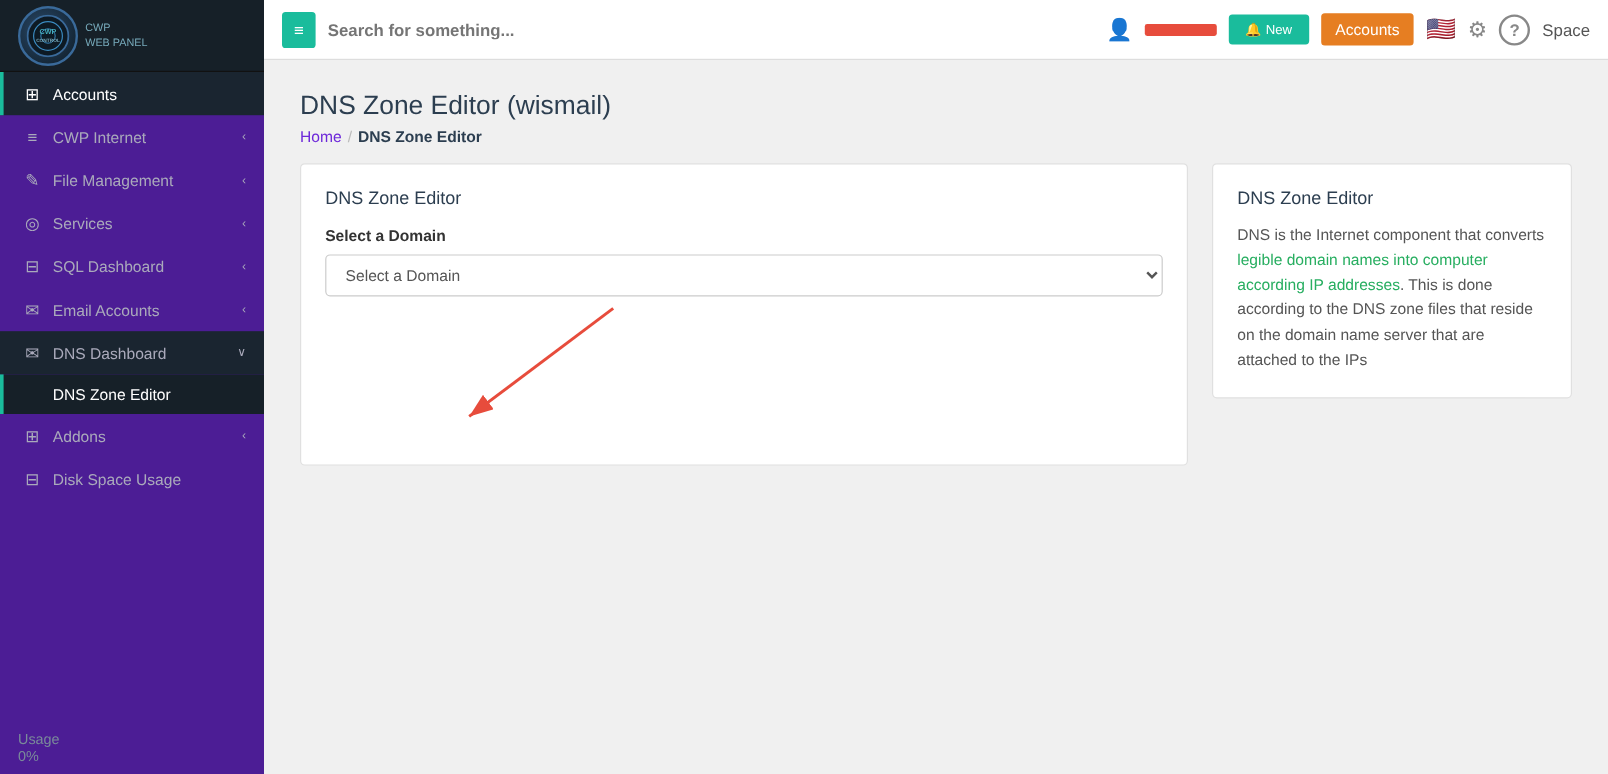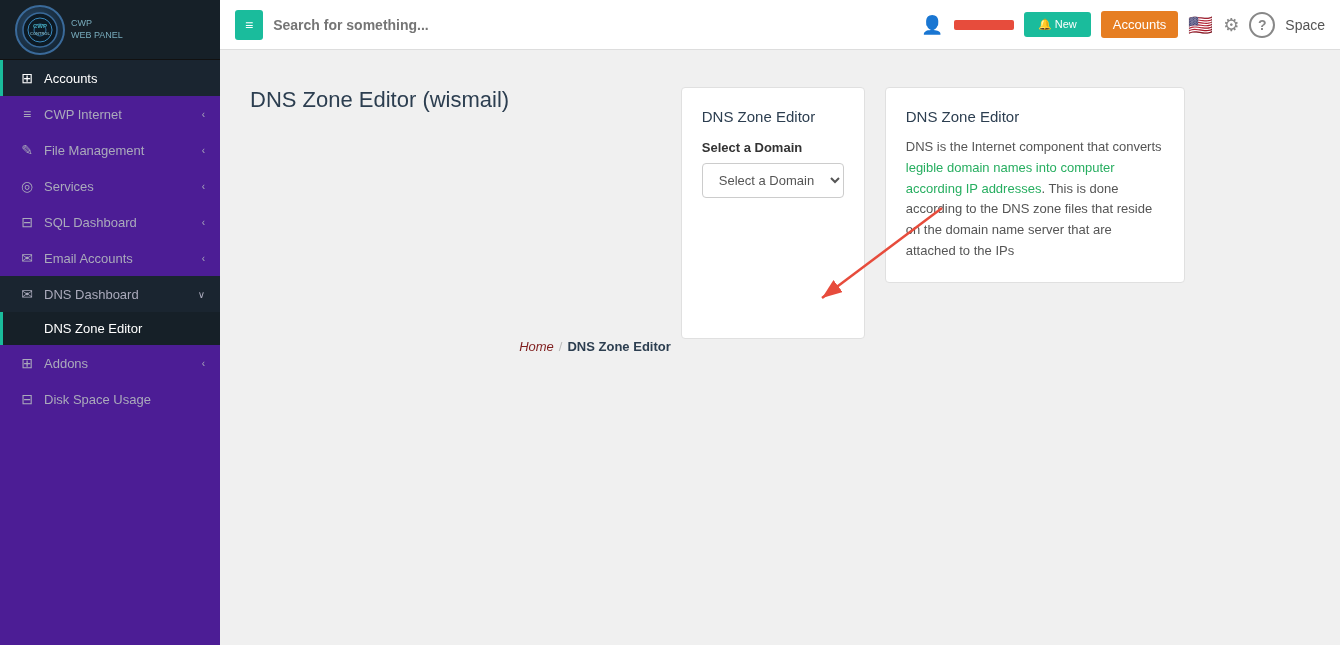--- a/index.html
+++ b/index.html
@@ -169,39 +169,37 @@
     .logout-btn {
       background: none; border: none; color: #555; cursor: pointer; font-size: 14px;
     }
 
     
     .content {
       flex: 1;
       padding: 25px 30px;
       overflow-y: auto;
       display: flex;
-      flex-direction: row;
-      gap: 10px;
-      margin-top: 12px;
+      flex-direction: column;
     }
     .page-title {
       font-size: 22px;
       color: #2c3e50;
       font-weight: normal;
       margin-bottom: 5px;
     }
     .breadcrumb {
       font-size: 13px;
       color: #888;
       display: flex;
       align-items: center;
       gap: 5px;
       margin-bottom: 15px;
     }
-    .breadcrumb a { color: #7f1d1d; text-decoration: none; font-style: italic; }
+    .breadcrumb a { color: #6d28d9; text-decoration: none; }
     .breadcrumb .sep { color: #bbb; }
     .breadcrumb .current { color: #2c3e50; font-weight: bold; }
 
     .content-row {
       display: flex;
       gap: 20px;
       align-items: flex-start;
     }
     .main-card {
       flex: 1;
@@ -341,20 +339,24 @@
       <span class="nav-arrow">‹</span>
     </div>
     <div class="nav-item">
       <div class="nav-item-left">
         <span class="nav-icon">⊟</span>
         <span>Disk Space Usage</span>
       </div>
     </div>
   </div>
 
+  <div class="usage-section">
+    <span>Usage</span><br>
+    <span>0%</span>
+  </div>
 </div>
 
 <div class="main">
 
   <div class="topbar">
     <button class="menu-btn">≡</button>
     <input class="search-input" type="text" placeholder="Search for something..." style="">
     <div class="topbar-right">
       <span class="user-icon">👤</span>
       <div class="redacted-bar"></div>

